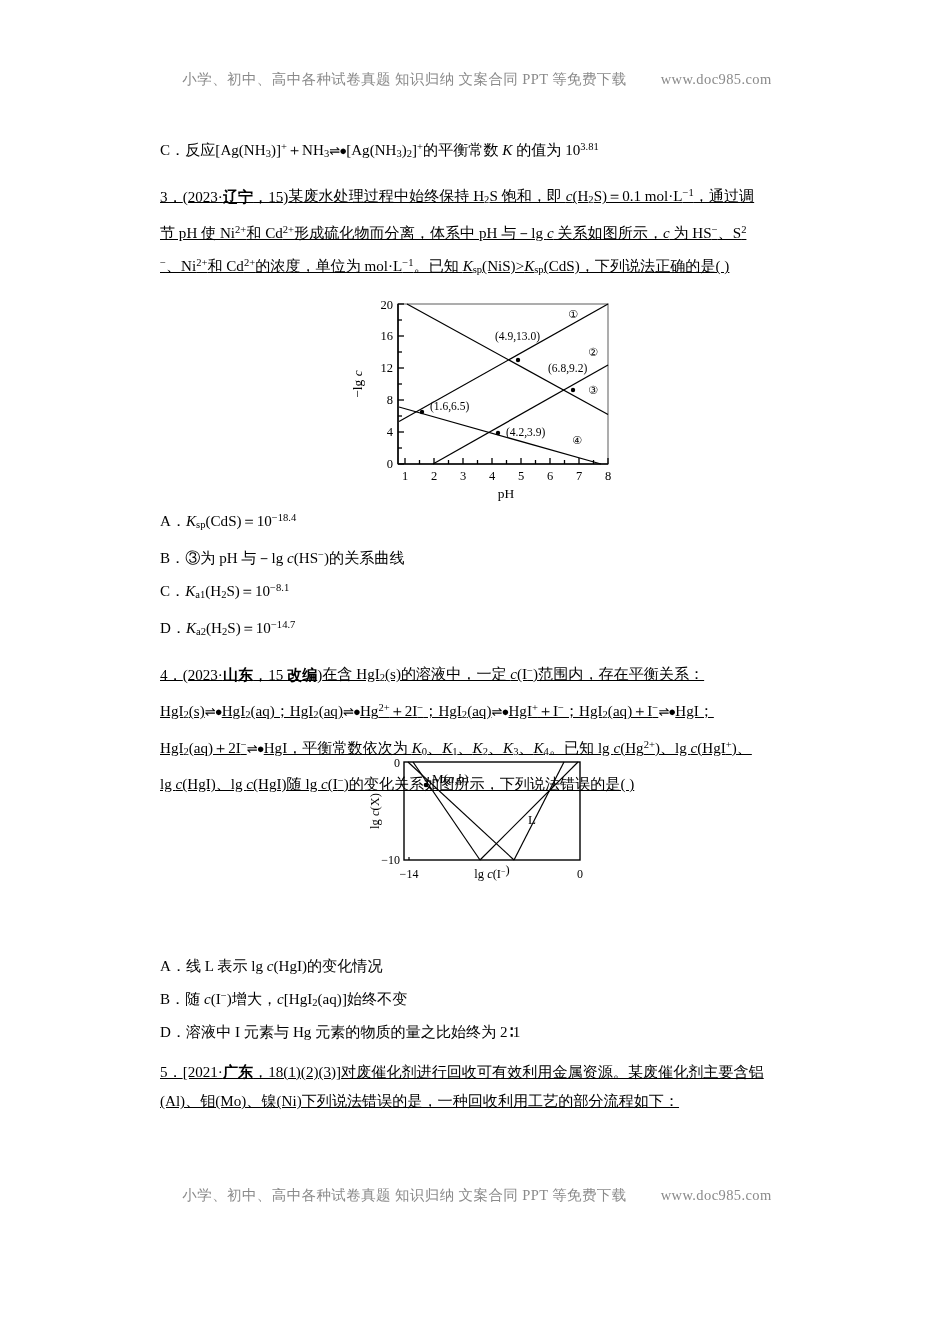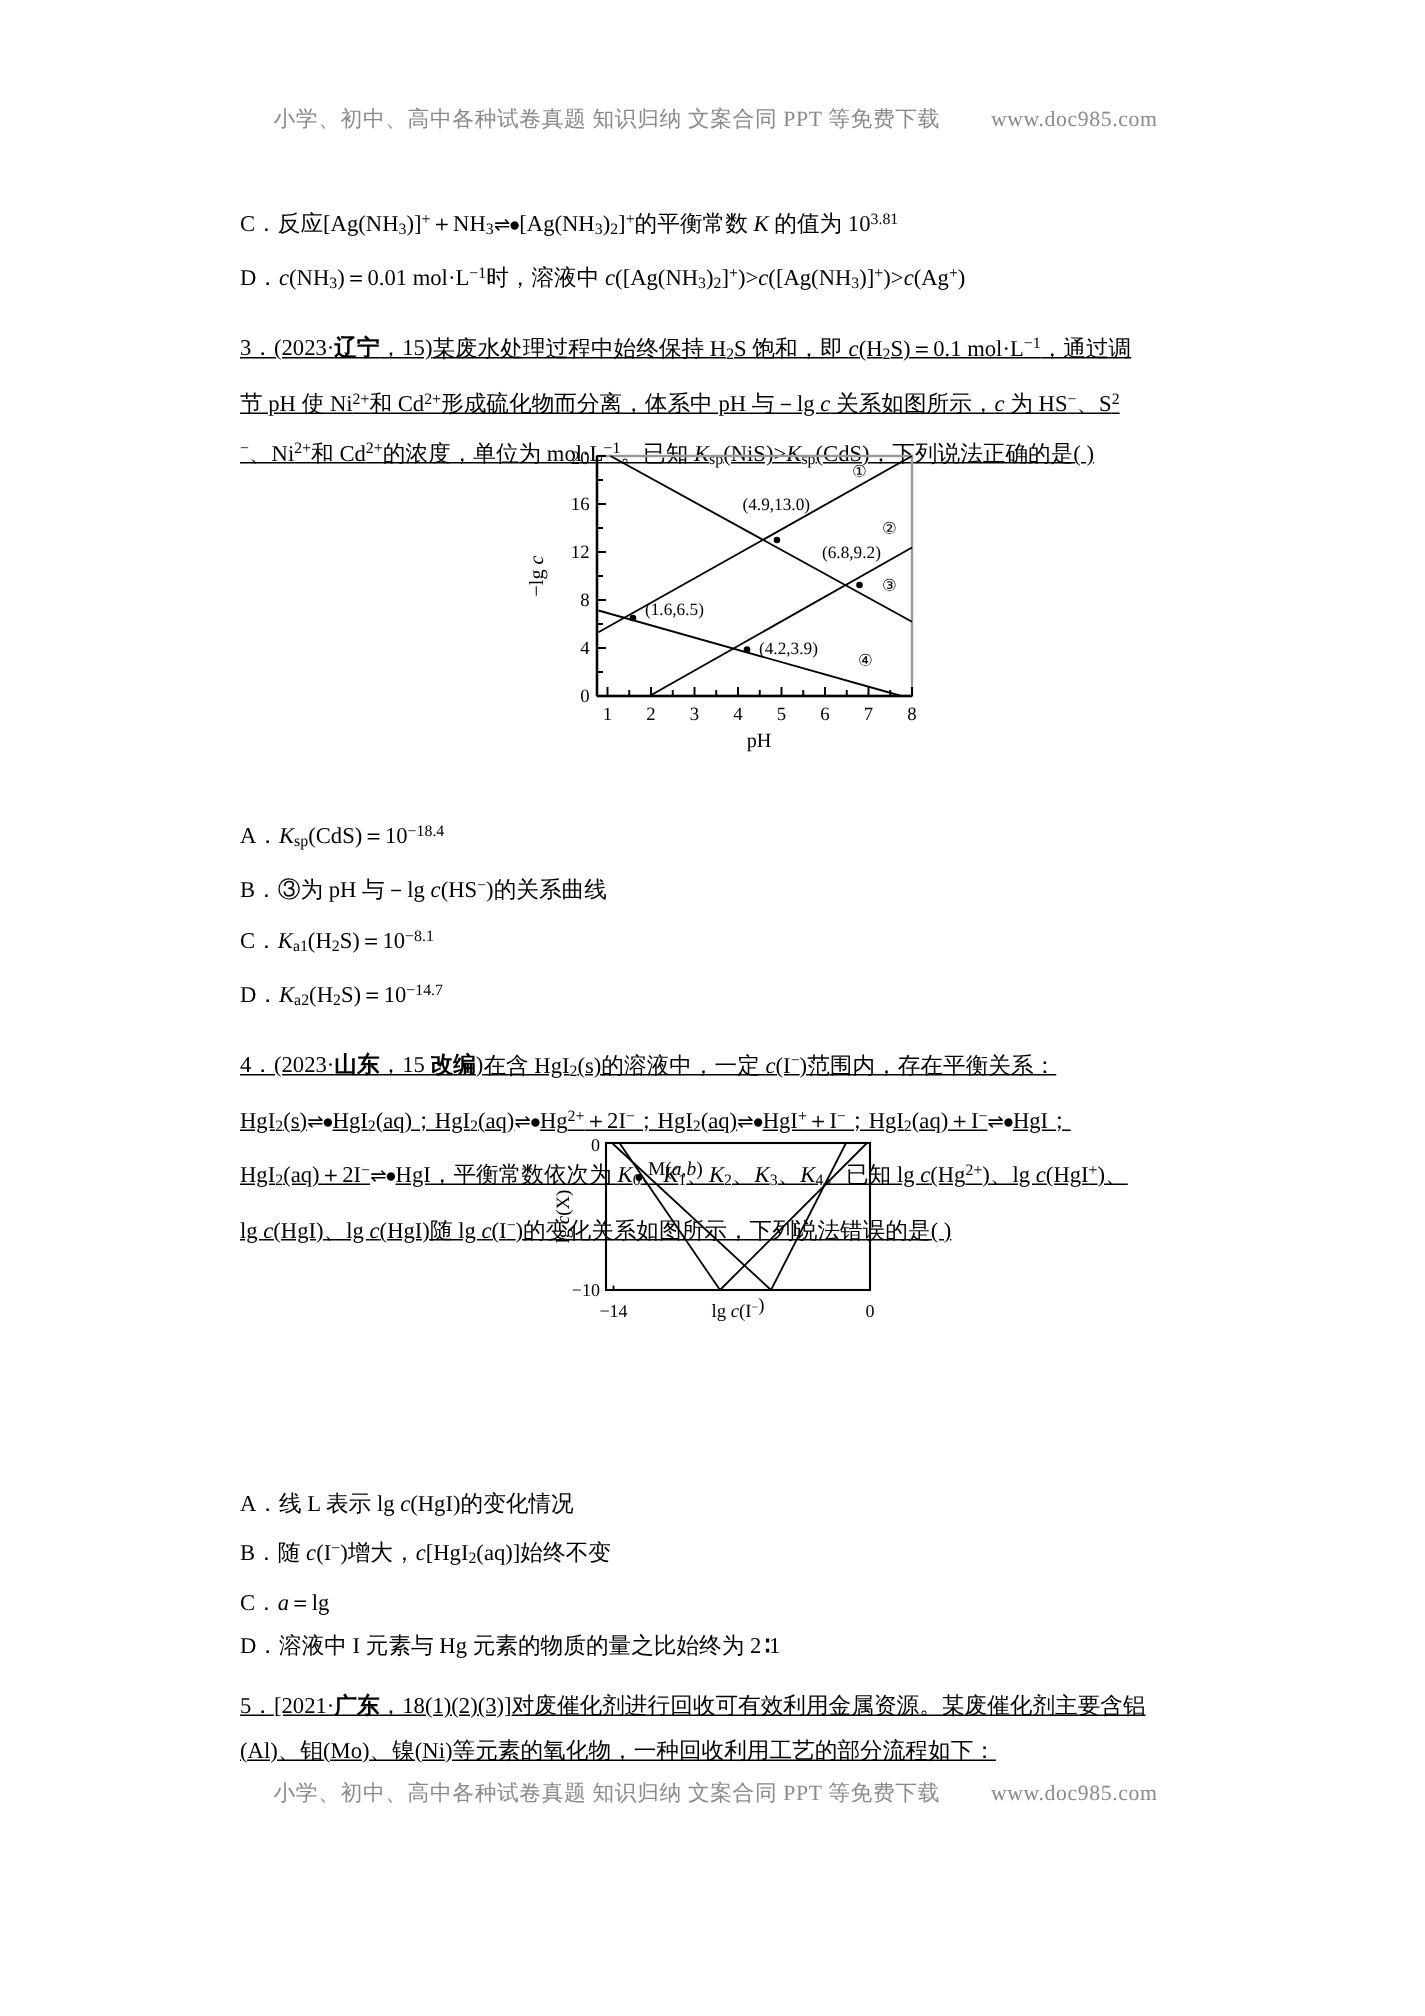--- a/index.html
+++ b/index.html
@@ -66,23 +66,20 @@
   <div class="watermark" style="top:70px;">
     <span>小学、初中、高中各种试卷真题  知识归纳  文案合同  PPT 等免费下载</span><span class="url">www.doc985.com</span>
   </div>
 
   <div class="content">
 
     <div class="opt">
       <span class="lbl">C．</span><span>反应[Ag(NH<sub>3</sub>)]<sup>+</sup>＋NH<sub>3</sub><span class="eqarrow">⇌●</span>[Ag(NH<sub>3</sub>)<sub>2</sub>]<sup>+</sup>的平衡常数 <span class="it">K</span> 的值为 10<sup>3.81</sup></span>
     </div>
 
-    <div class="opt">
-      <span class="lbl">D．</span><span><span class="it">c</span>(NH<sub>3</sub>)＝0.01 mol·L<sup>−1</sup>时，溶液中 <span class="it">c</span>([Ag(NH<sub>3</sub>)<sub>2</sub>]<sup>+</sup>)&gt;<span class="it">c</span>([Ag(NH<sub>3</sub>)]<sup>+</sup>)&gt;<span class="it">c</span>(Ag<sup>+</sup>)</span>
-    </div>
 
     <div class="line blk">
       <span>3．</span><span>(2023·<b>辽宁</b>，15)</span><span>某废水处理过程中始终保持 H<sub>2</sub>S 饱和，即 <span class="it">c</span>(H<sub>2</sub>S)＝0.1 mol·L<sup>−1</sup>，通过调</span>
     </div>
     <div class="line">
       <span>节 pH 使 Ni<sup>2+</sup>和 Cd<sup>2+</sup>形成硫化物而分离，体系中 pH 与－lg <span class="it">c</span> 关系如图所示，<span class="it">c</span> 为 HS<sup>−</sup>、S<sup>2</sup></span>
     </div>
     <div class="line">
       <span><sup>−</sup>、Ni<sup>2+</sup>和 Cd<sup>2+</sup>的浓度，单位为 mol·L<sup>−1</sup>。已知 <span class="it">K</span><sub>sp</sub>(NiS)&gt;<span class="it">K</span><sub>sp</sub>(CdS)，下列说法正确的是(        )</span>
     </div>
@@ -117,31 +114,28 @@
 
     <div style="height:152px;"></div>
 
     <div class="opt">
       <span class="lbl">A．</span><span>线 L 表示 lg <span class="it">c</span>(HgI)的变化情况</span>
     </div>
     <div class="opt">
       <span class="lbl">B．</span><span>随 <span class="it">c</span>(I<sup>−</sup>)增大，<span class="it">c</span>[HgI<sub>2</sub>(aq)]始终不变</span>
     </div>
     <div class="opt">
-      <span class="lbl">C．</span><span><span class="it">a</span>＝lg</span>
-    </div>
-    <div class="opt">
       <span class="lbl">D．</span><span>溶液中 I 元素与 Hg 元素的物质的量之比始终为 2∶1</span>
     </div>
 
     <div class="line blk">
       <span>5．</span><span>[2021·<b>广东</b>，18(1)(2)(3)]</span><span>对废催化剂进行回收可有效利用金属资源。某废催化剂主要含铝</span>
     </div>
     <div class="line">
-      <span>(Al)、钼(Mo)、镍(Ni)等元素的氧化物，一种回收利用工艺的部分流程如下：</span>
+      <span>(Al)、钼(Mo)、镍(Ni)下列说法错误的是，一种回收利用工艺的部分流程如下：</span>
     </div>
 
   </div>
 
   <div class="fig1wrap">
     <svg width="280" height="210" viewBox="0 0 280 210">
 
       <rect x="58" y="8" width="210" height="160" fill="none" stroke="#999" stroke-width="1.6"></rect>
       <line x1="58" y1="8" x2="58" y2="168" stroke="#000" stroke-width="1.6"></line>
       <line x1="58" y1="168" x2="268" y2="168" stroke="#000" stroke-width="1.6"></line>

